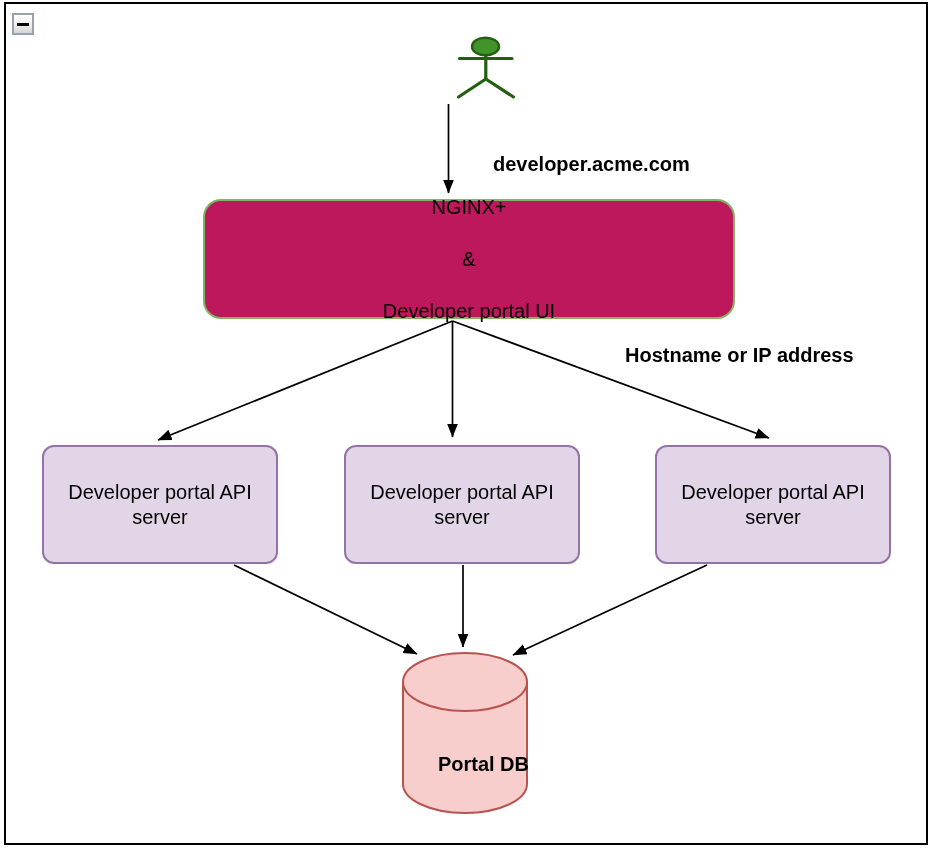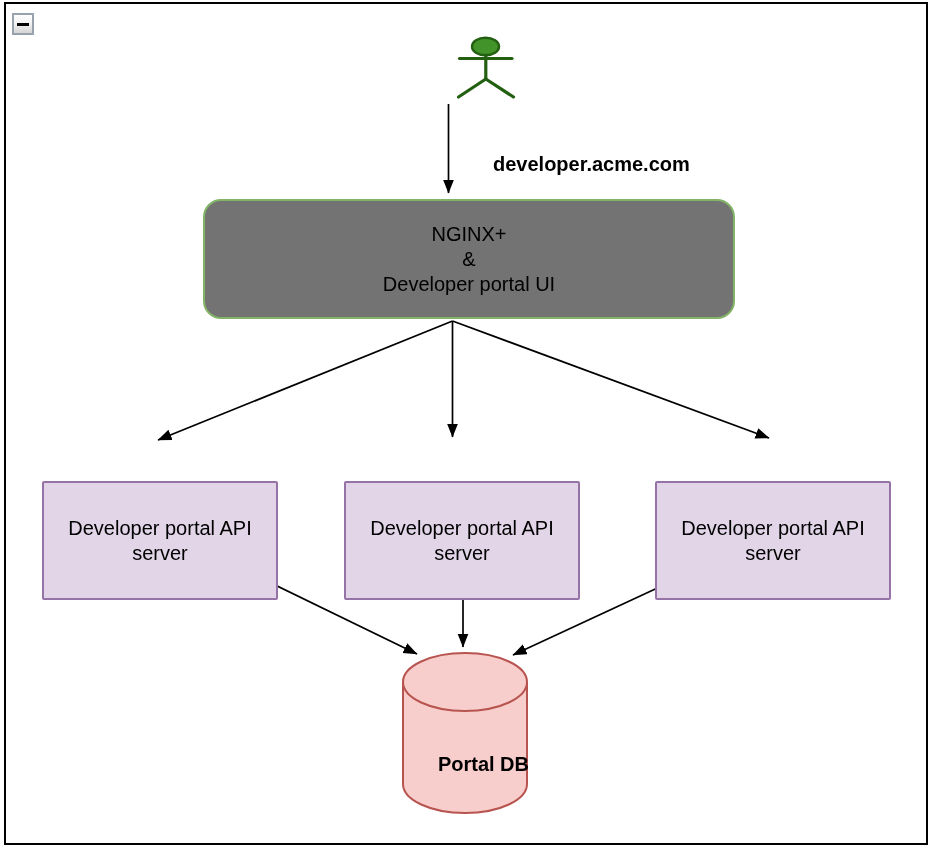--- a/index.html
+++ b/index.html
@@ -32,21 +32,21 @@
   svg.diagram { position: absolute; left: 0; top: 0; }
   .node {
     position: absolute;
     display: flex; flex-direction: column;
     align-items: center; justify-content: center;
     text-align: center;
     font-size: 20px; line-height: 25px;
     border: 2px solid;
   }
   .node-gateway { left: 203px; top: 199px; width: 532px; height: 120px; border-radius: 18px; }
-  .node-api    { top: 445px; width: 236px; height: 119px; border-radius: 2px; margin-top: 36px; }
+  .node-api    { top: 445px; width: 236px; height: 119px; border-radius: 12px; }
   .node-api.a1 { left: 42px; }
   .node-api.a2 { left: 344px; }
   .node-api.a3 { left: 655px; }
   .edge-label {
     position: absolute;
     font-size: 20px; line-height: 24px;
     white-space: nowrap;
     font-weight: bold;
   }
   .lbl-domain   { left: 493px; top: 152px; }
@@ -88,36 +88,37 @@
       <line x1="463" y1="565" x2="463" y2="647" marker-end="url(#arrowhead)"></line>
       <line x1="707" y1="565" x2="513" y2="655" marker-end="url(#arrowhead)"></line>
     </g>
 
     <g stroke-width="2" fill="#f8cecc" stroke="#b85450">
       <path d="M 403 682 L 403 784 A 62 29 0 0 0 527 784 L 527 682"></path>
       <ellipse cx="465" cy="682" rx="62" ry="29"></ellipse>
     </g>
   </svg>
 
-  <div class="node node-gateway" style="background: #737373; border-color: rgb(130, 179, 102);">
+  <div class="node node-gateway" style="background: #be185d; border-color: rgb(130, 179, 102); gap: 27px;">
     <div>NGINX+</div>
     <div>&amp;</div>
     <div>Developer portal UI</div>
   </div>
 
   <div class="node node-api a1" style="background: rgb(225, 213, 231); border-color: rgb(150, 115, 166);">
     <div>Developer portal API</div>
     <div>server</div>
   </div>
   <div class="node node-api a2" style="background: rgb(225, 213, 231); border-color: rgb(150, 115, 166);">
     <div>Developer portal API</div>
     <div>server</div>
   </div>
   <div class="node node-api a3" style="background: rgb(225, 213, 231); border-color: rgb(150, 115, 166);">
     <div>Developer portal API</div>
     <div>server</div>
   </div>
 
   <div class="edge-label lbl-domain">developer.acme.com</div>
+  <div class="edge-label lbl-hostname">Hostname or IP address</div>
 
   <div class="edge-label lbl-db">Portal DB</div>
 
 </div>
 
 </body></html>

